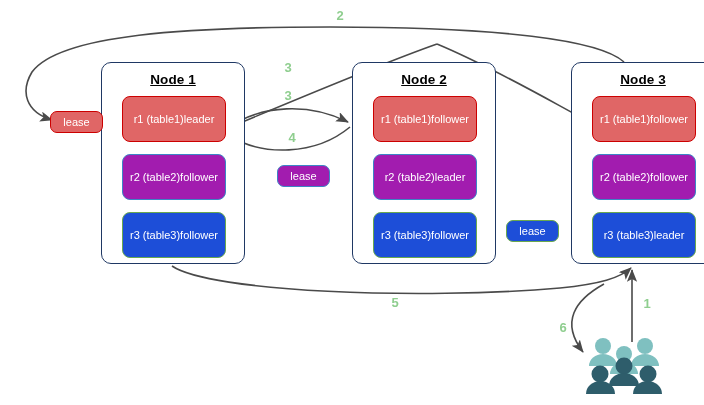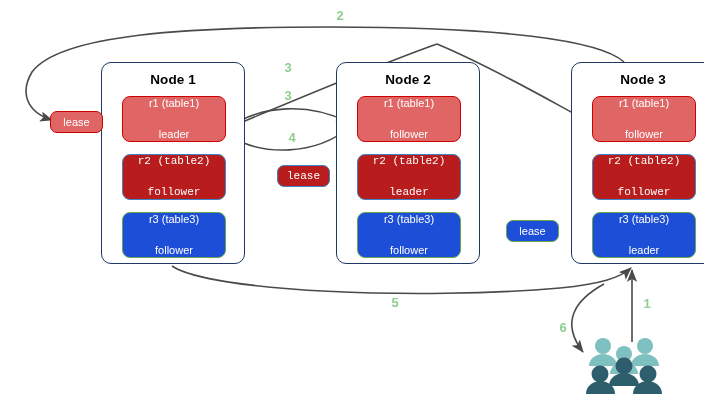--- a/index.html
+++ b/index.html
@@ -19,38 +19,38 @@
     background:#ffffff;
   }
   .node-title{
     position:absolute;
     left:0;right:0;top:9px;
     text-align:center;
     font-size:13.5px;
     font-weight:bold;
     color:#000000;
     letter-spacing:.1px;
+    text-decoration:underline;
   }
   .range{
     position:absolute;
     box-sizing:border-box;
     border-radius:8px;
     color:#ffffff;
     font-size:11px;
     line-height:13px;
     text-align:center;
     display:flex;
-    flex-direction:column;
     align-items:center;
-    justify-content:space-between;
+    justify-content:center;
     border-width:1.4px;
     border-style:solid;
   }
   .r-red{background:#e06666;border-color:#cc0000;}
-  .r-blue{background:#b91c1c;border-color:#3d85c6;font-family:Liberation Mono, monospace;}
+  .r-blue{background:#a21caf;border-color:#3d85c6;}
   .r-green{background:#1d4ed8;border-color:#6aa84f;}
   .lease{
     position:absolute;
     box-sizing:border-box;
     border-radius:7px;
     color:#ffffff;
     font-size:11px;
     line-height:11px;
     text-align:left;
     display:flex;
@@ -107,21 +107,21 @@
     <div class="range r-blue" style="left:20px;top:91px;width:104px;height:46px;">
       <span>r2 (table2)</span>
       <span>follower</span>
     </div>
     <div class="range r-green" style="left:20px;top:149px;width:104px;height:46px;">
       <span>r3 (table3)</span>
       <span>follower</span>
     </div>
   </div>
 
-  <div class="node" style="left:336px;top:62px;width:144px;height:202px;">
+  <div class="node" style="left:352px;top:62px;width:144px;height:202px;">
     <div class="node-title">Node 2</div>
     <div class="range r-red" style="left:20px;top:33px;width:104px;height:46px;">
       <span>r1 (table1)</span>
       <span>follower</span>
     </div>
     <div class="range r-blue" style="left:20px;top:91px;width:104px;height:46px;">
       <span>r2 (table2)</span>
       <span>leader</span>
     </div>
     <div class="range r-green" style="left:20px;top:149px;width:104px;height:46px;">

